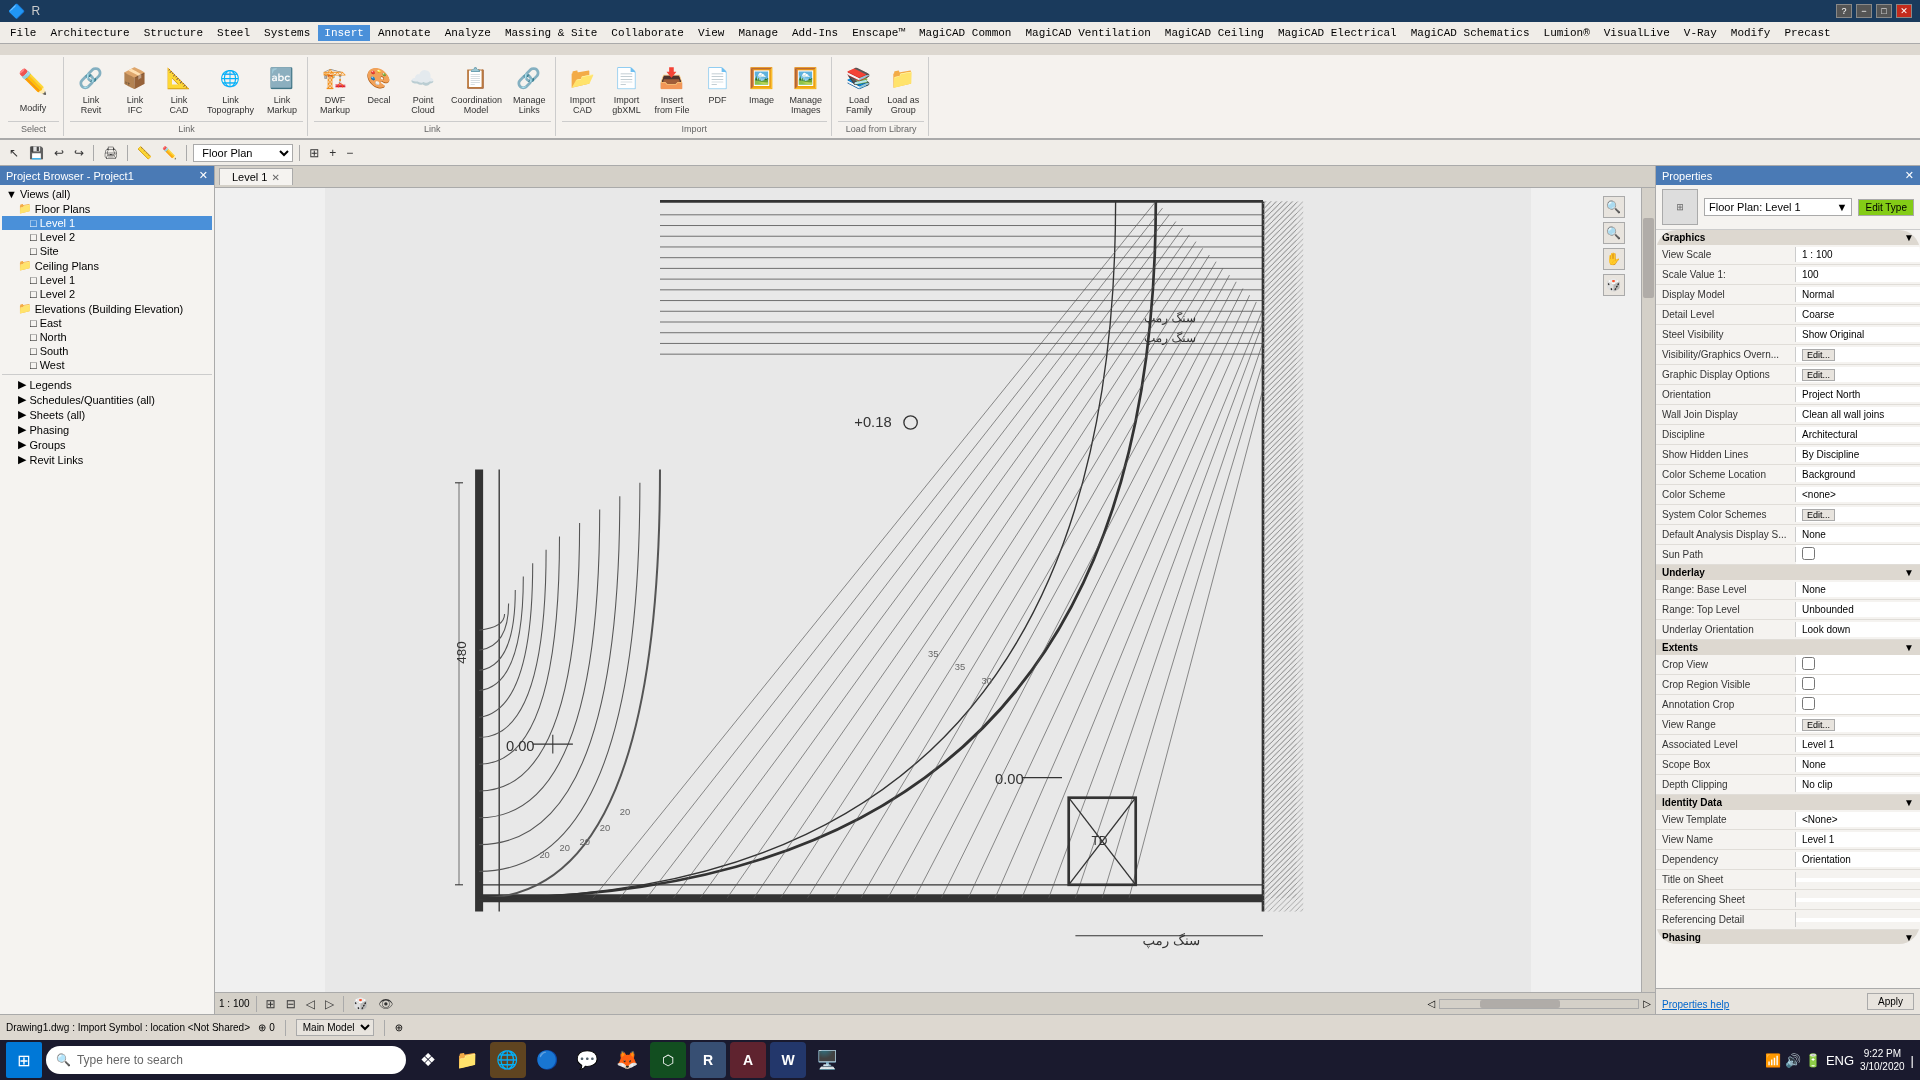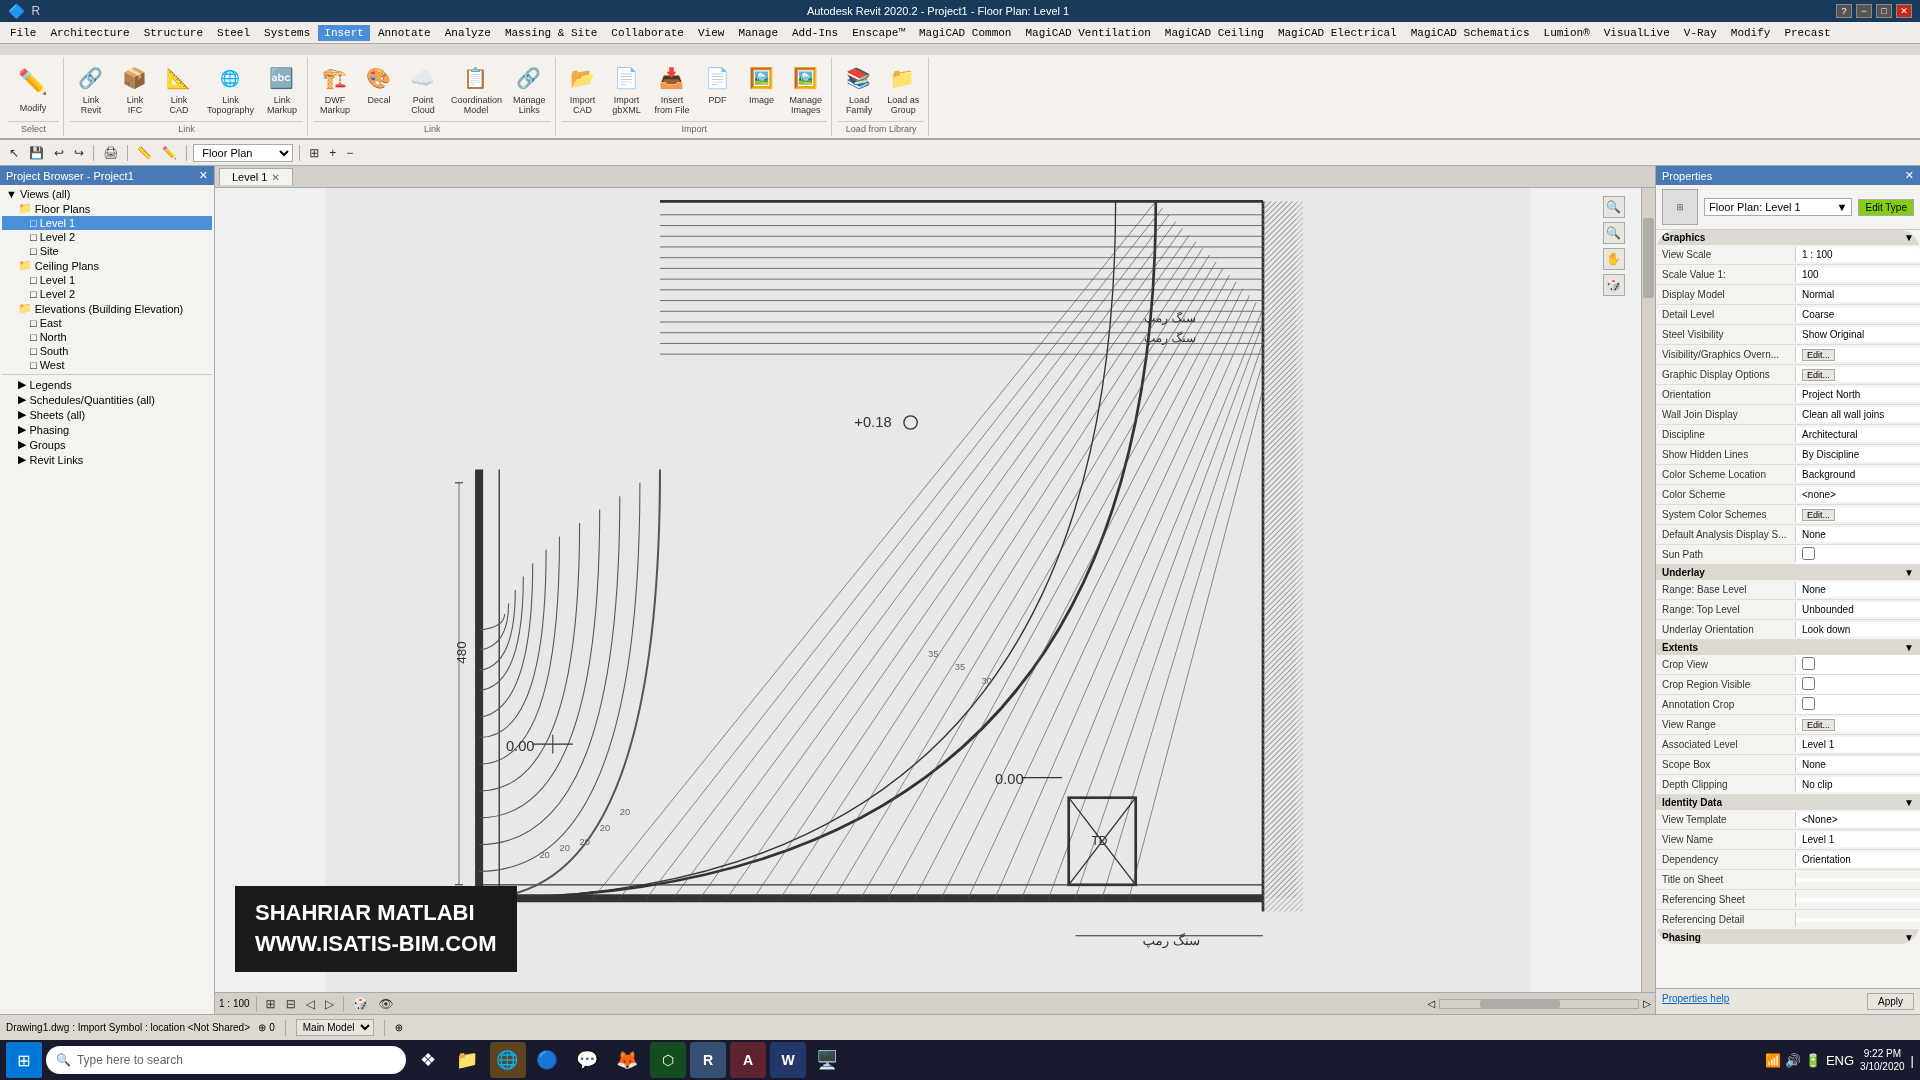--- a/index.html
+++ b/index.html
@@ -459,21 +459,20 @@
     .h-separator { height: 1px; background: #ccc; margin: 2px 0; }
   </style>
 </head>
 <body>
 
 <div id="titlebar">
   <div style="display:flex;align-items:center;gap:6px;">
     <span style="font-size:14px;">🔷</span>
     <span style="font-size:12px;color:#ccc;">R</span>
   </div>
-  <div class="title">Autodesk Revit 2020.2 - Project1 - Floor Plan: Level 1</div>
   <div class="win-controls">
     <div class="win-btn">?</div>
     <div class="win-btn">−</div>
     <div class="win-btn">□</div>
     <div class="win-btn" style="background:#c42b1c;">✕</div>
   </div>
 </div>
 
 <div id="menubar">
   <div class="menu-item">File</div>
@@ -851,24 +850,20 @@
               <text x="450" y="350">35</text>
               <text x="470" y="360">35</text>
               <text x="490" y="370">30</text>
             </g>
 
             <text x="610" y="565" font-size="10" fill="#333" font-family="Arial">سنگ رمپ</text>
             <line x1="560" y1="558" x2="700" y2="558" stroke="#333" stroke-width="0.8"></line>
 
           </svg>
 
-          <div id="watermark">
-            <div>SHAHRIAR MATLABI</div>
-            <div>WWW.ISATIS-BIM.COM</div>
-          </div>
         </div>
 
         <div id="canvas-nav">
           <div class="nav-btn">🔍</div>
           <div class="nav-btn">🔍</div>
           <div class="nav-btn">✋</div>
           <div class="nav-btn">🎲</div>
         </div>
       </div>
 
@@ -1063,21 +1058,21 @@
 
       <div class="prop-section">
         <span>Phasing</span>
         <span class="prop-section-arrow">▼</span>
       </div>
       <div class="prop-row">
         <div class="prop-name">Phase Filter</div>
         <div class="prop-value">Show: All</div>
       </div>
     </div>
-    <div id="prop-footer" style="display:flex;justify-content:space-between;align-items:flex-start;margin-top:44px;">
+    <div id="prop-footer" style="display:flex;justify-content:space-between;align-items:flex-end;margin-top:44px;">
       <span class="prop-help-link">Properties help</span>
       <button style="padding:2px 10px;font-size:10px;cursor:pointer;background:#e8e4de;border:1px solid #aaa;">Apply</button>
     </div>
   </div>
 
 </div>
 
 <div id="statusbar">
   <span>Drawing1.dwg : Import Symbol : location &lt;Not Shared&gt;</span>
   <div class="status-right">

